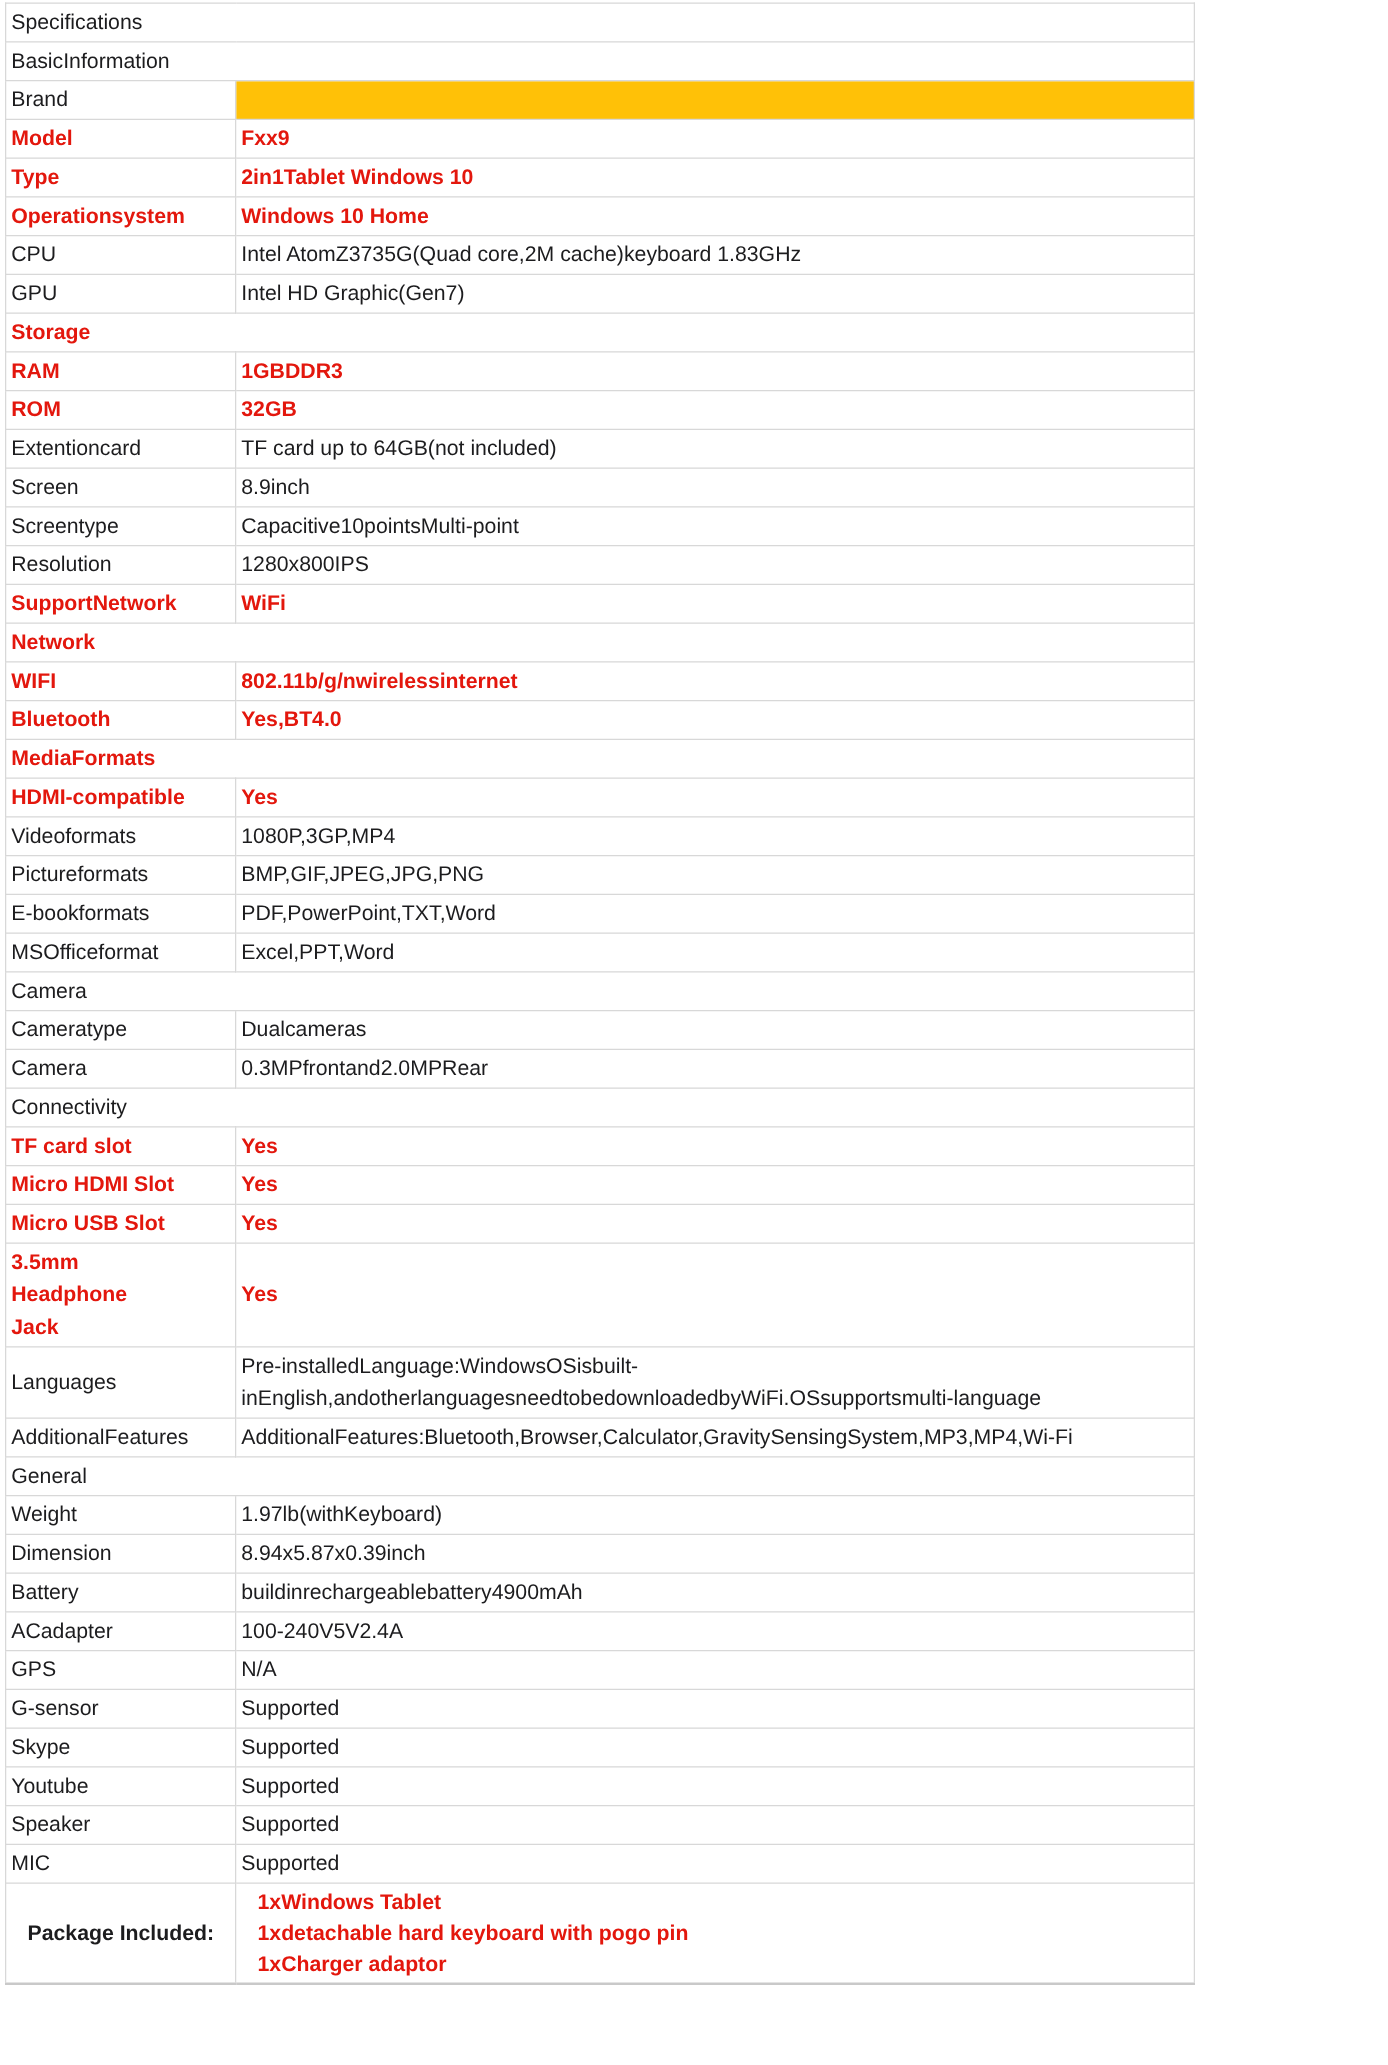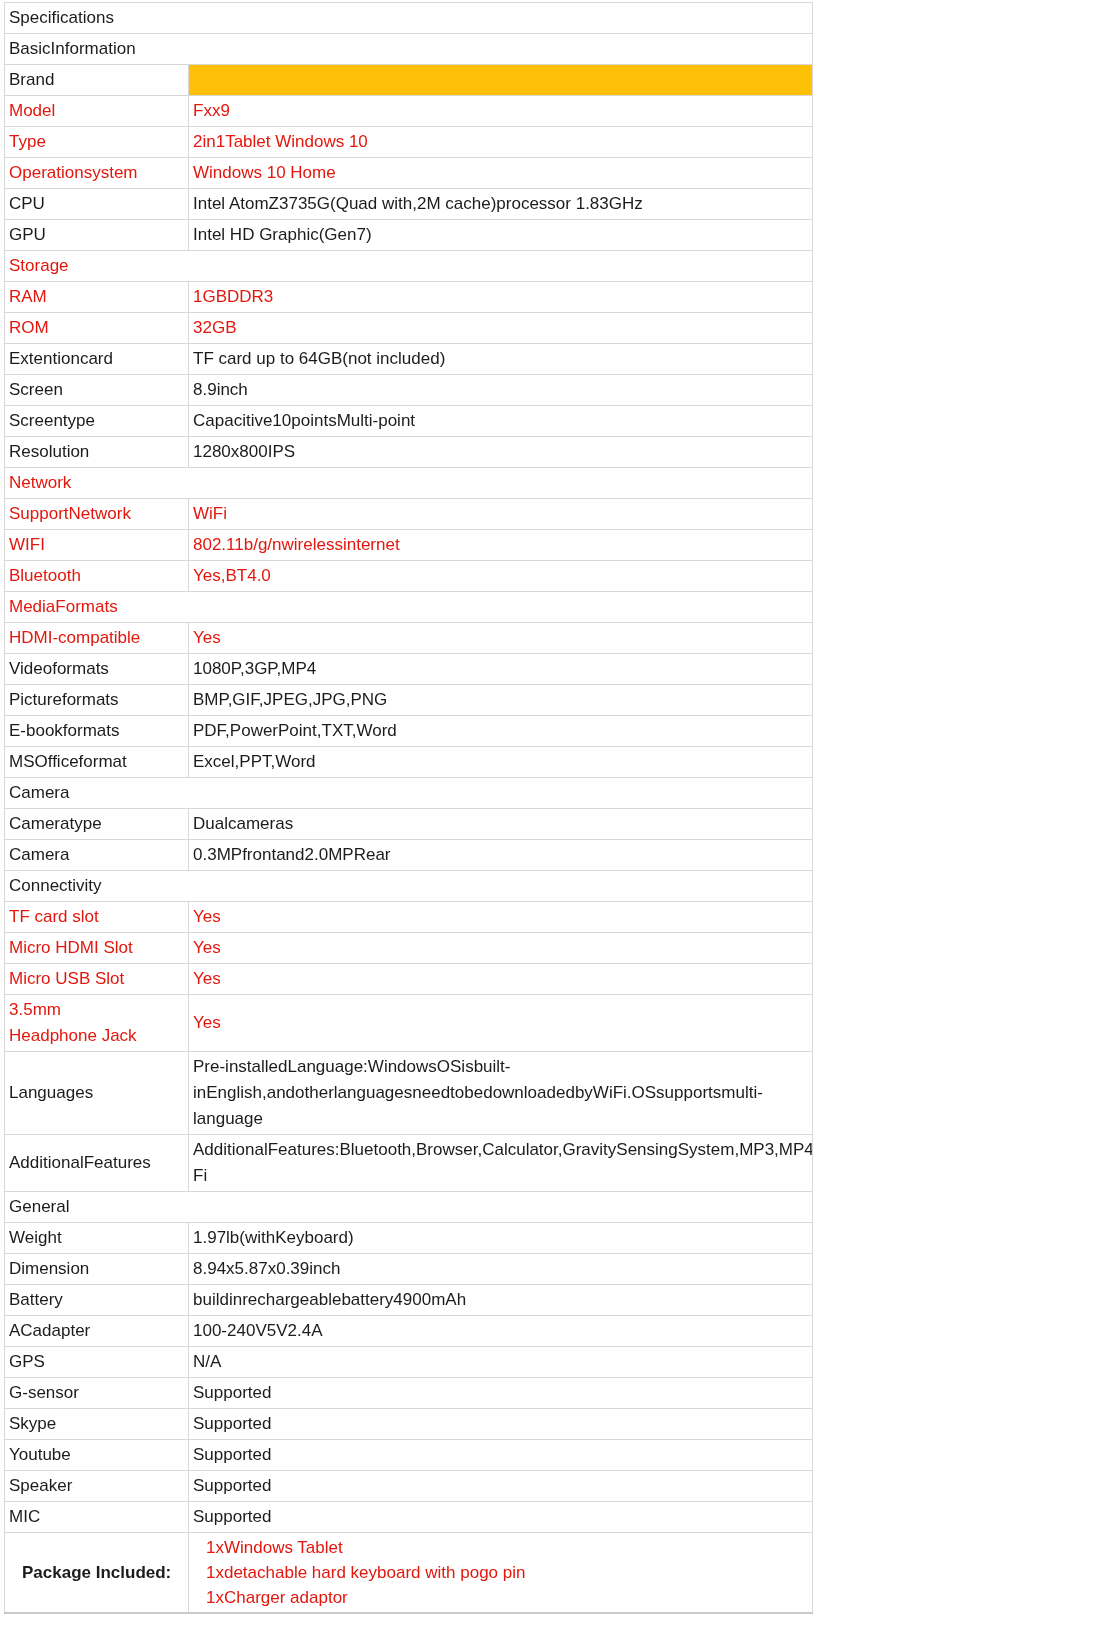--- a/index.html
+++ b/index.html
@@ -12,21 +12,21 @@
     width: 1110px;
     min-height: 1652px;
     box-sizing: border-box;
   }
   .page {
     padding: 2px 0 0 4px;
   }
   table.spec {
     border-collapse: collapse;
     table-layout: fixed;
-    width: 809px;
+    width: 952px;
     font-size: 17px;
     color: #1c1c1e;
   }
   table.spec td {
     border: 1px solid #d8d8d8;
     box-sizing: border-box;
     vertical-align: middle;
     padding: 2px 6px 2px 4px;
     height: 29px;
     line-height: 26px;
@@ -41,21 +41,21 @@
   td.label-cell {
     width: 184px;
   }
   td.value-cell {
     padding-left: 5px;
     padding-right: 100px;
     word-wrap: normal;
   }
   .red {
     color: #e3170d;
-    font-weight: 400;
+    font-weight: 700;
   }
   .bold {
     font-weight: 700;
   }
   td.hl {
     background: #ffc107;
   }
   .narrow .lbl {
     max-width: 135px;
   }
@@ -104,21 +104,21 @@
         <tr>
           <td class="label-cell red">
             <div class="lbl">Operationsystem</div>
           </td>
           <td class="value-cell red">Windows 10 Home</td>
         </tr>
         <tr>
           <td class="label-cell">
             <div class="lbl">CPU</div>
           </td>
-          <td class="value-cell">Intel AtomZ3735G(Quad with,2M cache)processor 1.83GHz</td>
+          <td class="value-cell">Intel AtomZ3735G(Quad core,2M cache)keyboard 1.83GHz</td>
         </tr>
         <tr>
           <td class="label-cell">
             <div class="lbl">GPU</div>
           </td>
           <td class="value-cell">Intel HD Graphic(Gen7)</td>
         </tr>
         <tr>
           <td colspan="2" class="section-cell red">Storage</td>
         </tr>
@@ -152,27 +152,27 @@
           </td>
           <td class="value-cell">Capacitive10pointsMulti-point</td>
         </tr>
         <tr>
           <td class="label-cell">
             <div class="lbl">Resolution</div>
           </td>
           <td class="value-cell">1280x800IPS</td>
         </tr>
         <tr>
+          <td class="label-cell red">
+            <div class="lbl">SupportNetwork</div>
+          </td>
+          <td class="value-cell red">WiFi</td>
+        </tr>
+        <tr>
           <td colspan="2" class="section-cell red">Network</td>
-        </tr>
-        <tr>
-          <td class="label-cell red">
-            <div class="lbl">SupportNetwork</div>
-          </td>
-          <td class="value-cell red">WiFi</td>
         </tr>
         <tr>
           <td class="label-cell red">
             <div class="lbl">WIFI</div>
           </td>
           <td class="value-cell red">802.11b/g/nwirelessinternet</td>
         </tr>
         <tr>
           <td class="label-cell red">
             <div class="lbl">Bluetooth</div>

